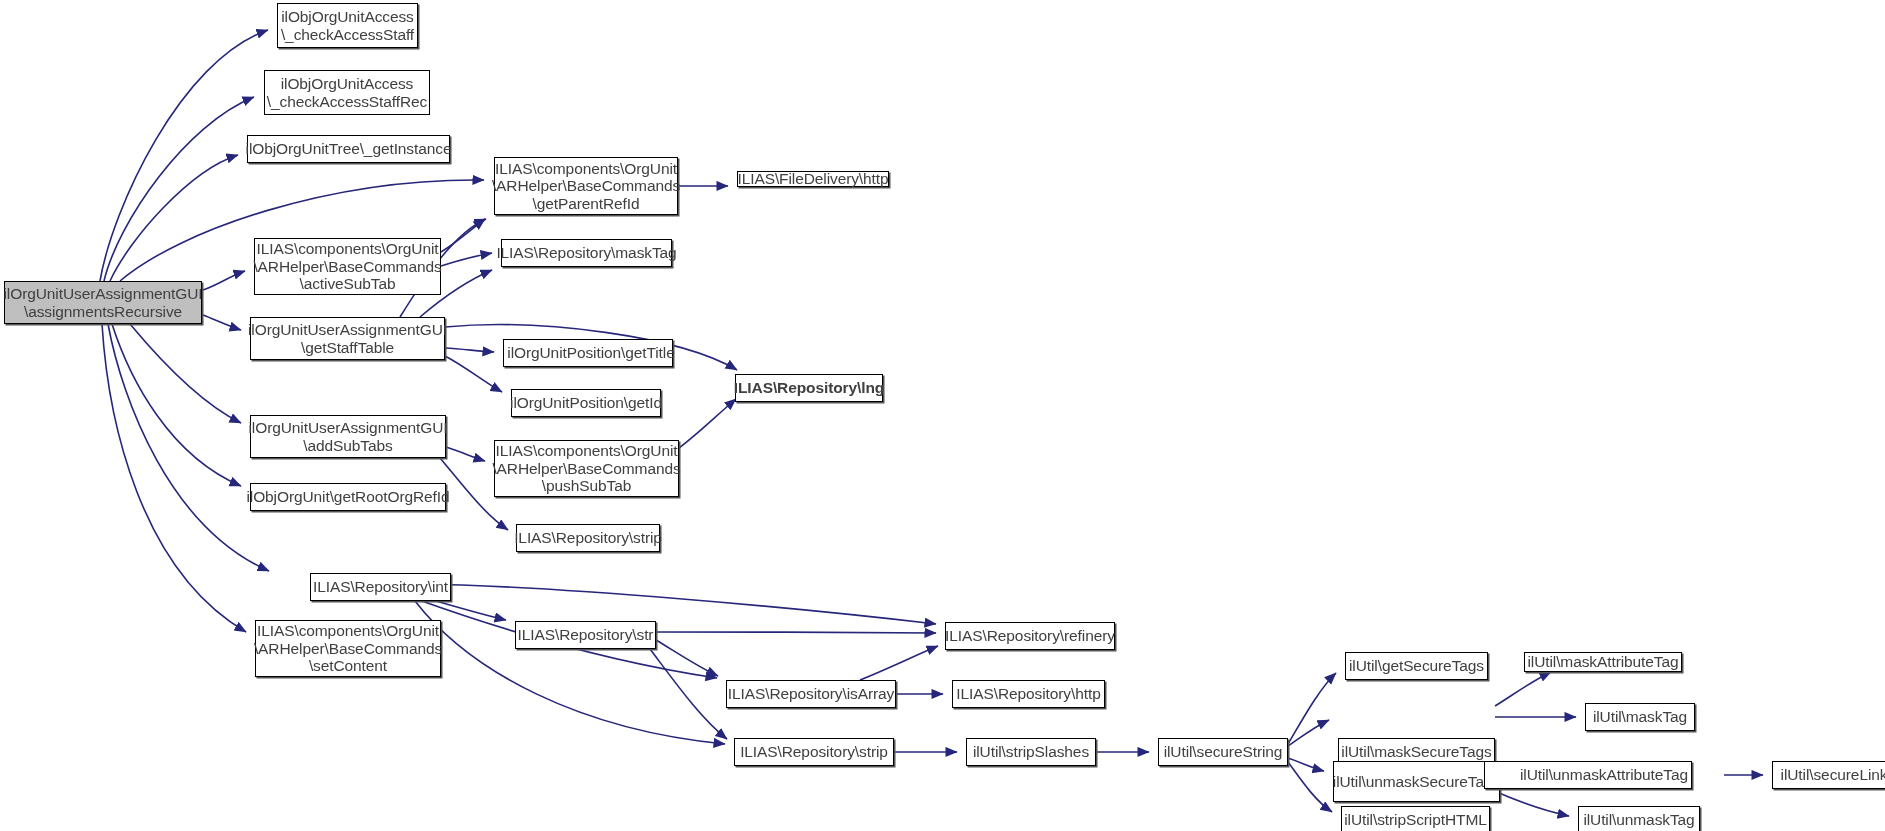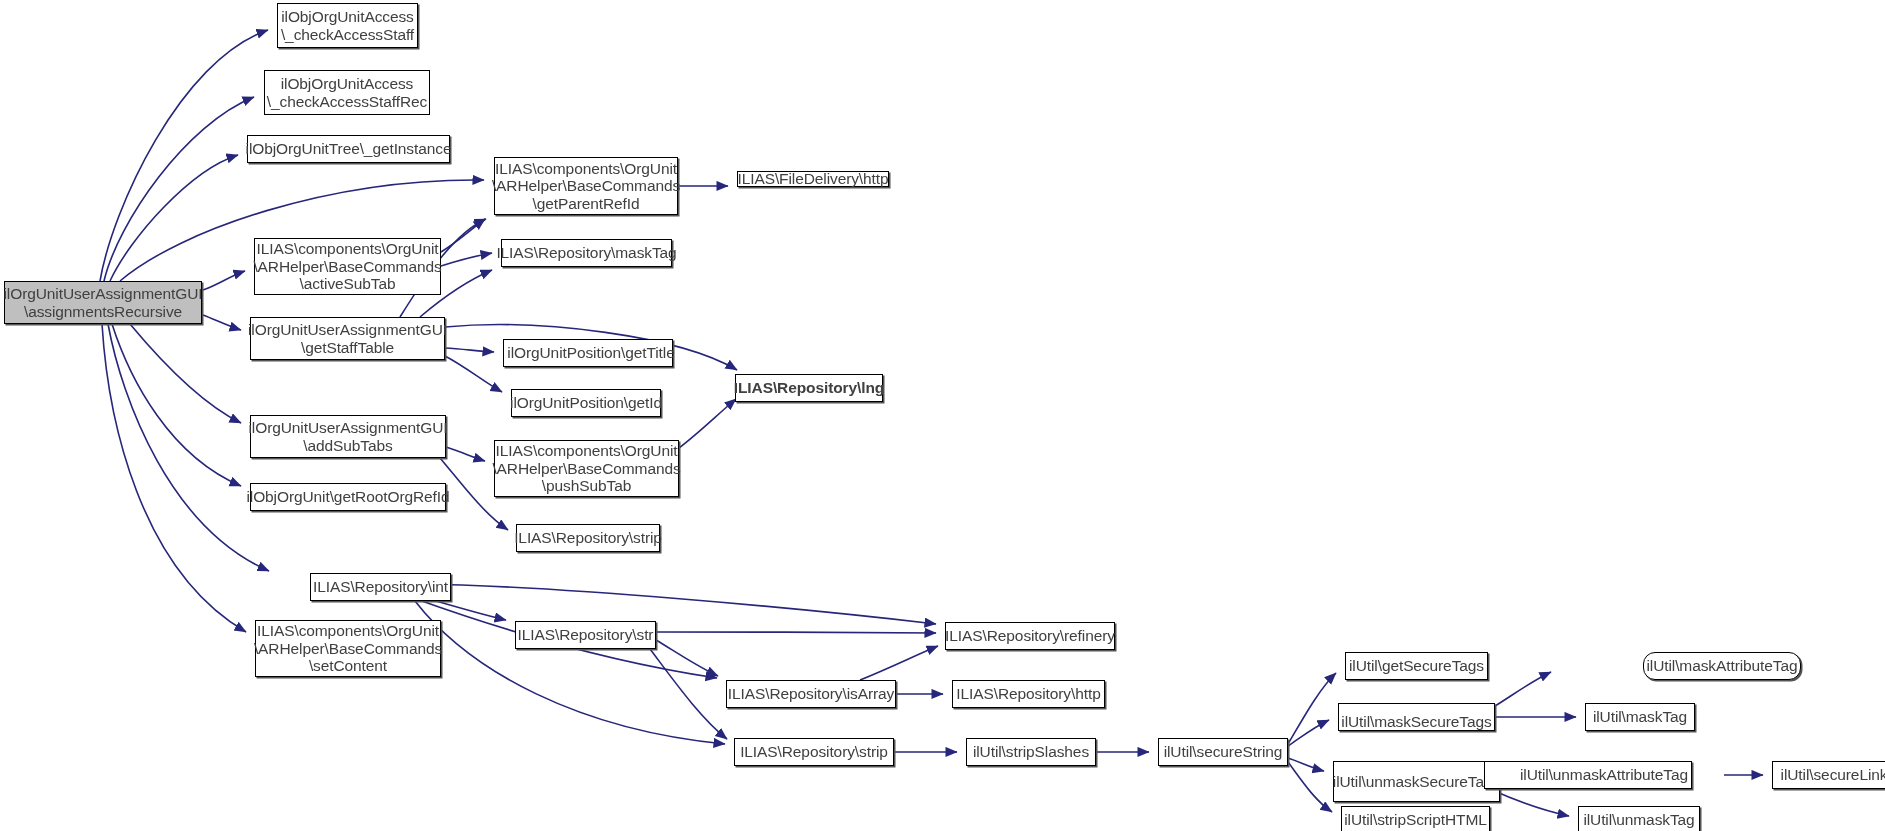--- a/index.html
+++ b/index.html
@@ -138,22 +138,22 @@
       <div class="node shadow" style="left: 255px; top: 620px; width: 186px; height: 57px;"><span>ILIAS\components\OrgUnit
 \ARHelper\BaseCommands
 \setContent</span></div>
       <div class="node shadow" style="left: 945px; top: 622px; width: 170px; height: 28px;"><span>ILIAS\Repository\refinery</span></div>
       <div class="node shadow" style="left: 726px; top: 680px; width: 170px; height: 28px;"><span>ILIAS\Repository\isArray</span></div>
       <div class="node shadow" style="left: 952px; top: 680px; width: 153px; height: 28px;"><span>ILIAS\Repository\http</span></div>
       <div class="node shadow" style="left: 734px; top: 738px; width: 160px; height: 28px;"><span>ILIAS\Repository\strip</span></div>
       <div class="node shadow" style="left: 966px; top: 738px; width: 130px; height: 28px;"><span>ilUtil\stripSlashes</span></div>
       <div class="node shadow" style="left: 1158px; top: 738px; width: 130px; height: 28px;"><span>ilUtil\secureString</span></div>
       <div class="node shadow" style="left: 1345px; top: 652px; width: 143px; height: 28px;"><span>ilUtil\getSecureTags</span></div>
-      <div class="node shadow" style="left: 1338px; top: 703px; width: 157px; height: 28px; align-items: flex-end;"><span>ilUtil\maskSecureTags</span></div>
+      <div class="node shadow" style="left: 1338px; top: 738px; width: 157px; height: 28px;"><span>ilUtil\maskSecureTags</span></div>
       <div class="node shadow" style="left: 1333px; top: 761px; width: 167px; height: 41px; justify-content: center;"><span>ilUtil\unmaskSecureTags</span></div>
       <div class="node shadow" style="left: 1341px; top: 806px; width: 149px; height: 28px;"><span>ilUtil\stripScriptHTML</span></div>
-      <div class="node shadow" style="left: 1643px; top: 652px; width: 158px; height: 28px; border-radius: 12px;"><span>ilUtil\maskAttributeTag</span></div>
+      <div class="node shadow" style="left: 1524px; top: 652px; width: 158px; height: 20px;"><span>ilUtil\maskAttributeTag</span></div>
       <div class="node shadow" style="left: 1585px; top: 703px; width: 110px; height: 28px;"><span>ilUtil\maskTag</span></div>
       <div class="node shadow" style="left: 1484px; top: 761px; width: 208px; height: 28px; padding-left: 32px;"><span>ilUtil\unmaskAttributeTag</span></div>
       <div class="node shadow" style="left: 1578px; top: 806px; width: 122px; height: 28px;"><span>ilUtil\unmaskTag</span></div>
       <div class="node shadow" style="left: 1772px; top: 761px; width: 124px; height: 28px;"><span>ilUtil\secureLink</span></div>
     </div>
 </div>
 
 </body></html>

